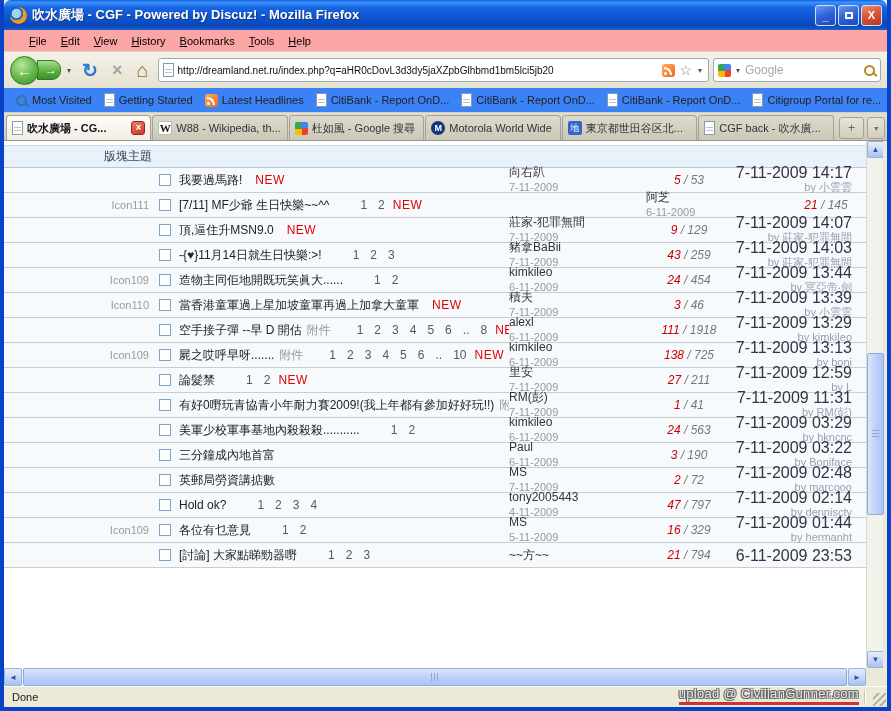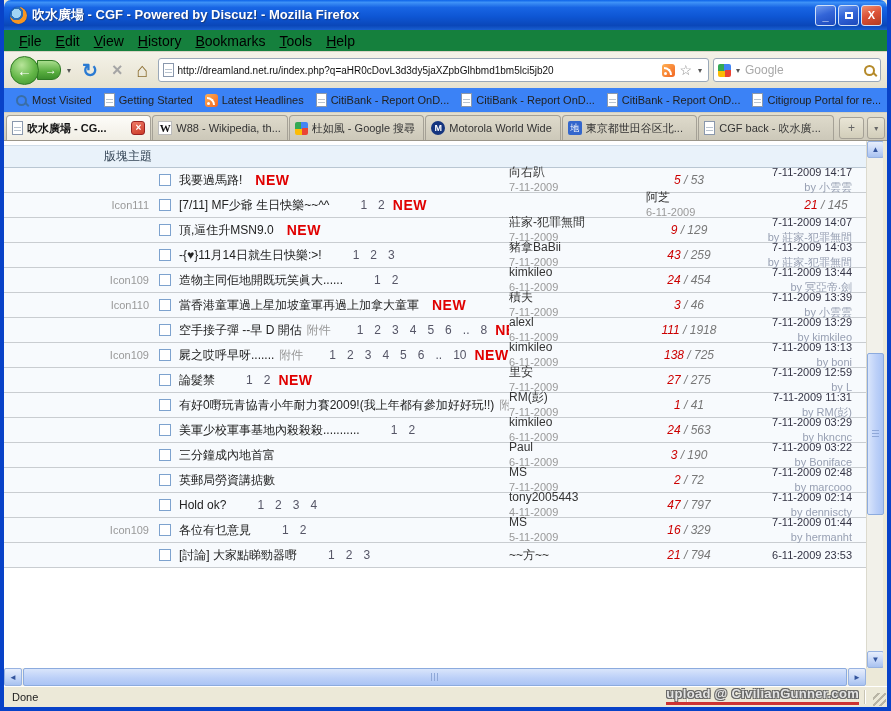--- a/index.html
+++ b/index.html
@@ -19,22 +19,22 @@
     white-space:nowrap; overflow:hidden; }
   .winbtns{ display:flex; gap:2px; }
   .winbtn{ width:21px; height:21px; border:1px solid #cfe0f8; border-radius:3px; color:#fff;
     font-size:11px; font-weight:bold; display:flex; align-items:center; justify-content:center;
     background:linear-gradient(160deg,#6f9bee 0%,#3365d8 45%,#1c49bc 100%); cursor:default; }
   .winbtn.close{ background:linear-gradient(160deg,#ef9070 0%,#dd5338 45%,#b33b20 100%); }
   .winbtn .minus{ align-self:flex-end; margin-bottom:3px; }
   .winbtn .box{ width:8px; height:7px; border:2px solid #fff; display:block; }
 
   
-  .menubar{ height:22px; flex:0 0 22px; background:#15803d; border-bottom:1px solid #d8d4c4;
-    display:flex; align-items:center; padding-left:8px; font-size:14px; color:#000; }
+  .menubar{ height:22px; flex:0 0 22px; background:#fca5a5; border-bottom:1px solid #d8d4c4;
+    display:flex; align-items:center; padding-left:18px; font-size:11px; color:#000; }
   .menu-item{ display:inline-block; padding:2px 7px; }
   .menu-item::first-letter{ text-decoration:underline; }
 
   
   .navbar{ height:36px; flex:0 0 36px; background:linear-gradient(180deg,#f4f2e8,#e6e2d0);
     display:flex; align-items:center; padding:0 6px; gap:4px; }
   .nav-back{ width:29px; height:29px; border-radius:50%; border:1px solid #2f7a24;
     background:radial-gradient(circle at 40% 30%, #b8e59a, #63b647 55%, #3c8f2c);
     color:#fff; font-size:15px; font-weight:bold; display:flex; align-items:center; justify-content:center; z-index:2; }
   .nav-fwd{ width:24px; height:20px; margin-left:-6px; border-radius:0 9px 9px 0; border:1px solid #2f7a24;
@@ -104,27 +104,27 @@
   .thead{ height:23px; background:#e9f2fa; border-top:1px solid #cfdce8; border-bottom:1px solid #b9c6d2;
     display:flex; align-items:center; padding-left:100px; font-size:12px; color:#345; }
   .row{ height:25px; display:flex; align-items:center; background:#f7fafd; border-bottom:1px solid #c9cdd1;
     font-size:12px; }
   .c-icon{ width:155px; flex:0 0 155px; text-align:right; padding-right:10px; color:#999; font-size:11px; }
   .c-title{ flex:1; display:flex; align-items:center; min-width:0; overflow:hidden; }
   .checkbox{ width:12px; height:12px; flex:0 0 12px; background:#fff; border:1px solid #7da2ce; margin-right:8px; }
   .t-text{ color:#222; white-space:nowrap; }
   .t-attach{ color:#999; margin-left:5px; white-space:nowrap; }
   .t-pages{ display:flex; margin-left:26px; gap:11px; color:#556; }
-  .t-new{ color:#e00000; font-size:14px; font-weight:bold; margin-left:8px; letter-spacing:.5px; }
+  .t-new{ color:#e00000; font-size:12px; font-weight:normal; margin-left:8px; letter-spacing:.5px; }
   .c-author{ width:140px; flex:0 0 140px; line-height:15px; }
   .a-name{ color:#333; } .a-date{ color:#999; font-size:11px; }
   .c-replies{ width:80px; flex:0 0 80px; text-align:center; color:#777;font-style:italic; }
   .r-num{ color:#cc0000; }
   .c-last{ width:137px; flex:0 0 137px; text-align:right; padding-right:14px; line-height:15px; }
-  .l-time{ color:#334; font-size:11px; }
+  .l-time{ color:#334; font-size:16px; }
   .l-by{ color:#98a0b3; font-size:11px; }
 
   
   .vscroll{ width:17px; flex:0 0 17px; background:#f2f1ea; display:flex; flex-direction:column;
     border-left:1px solid #dcdace; }
   .right-gap{ width:4px; flex:0 0 4px; background:#ece9d8; }
   .sbtn{ width:17px; height:17px; flex:0 0 17px; border:1px solid #97b2e1; border-radius:2px;
     background:linear-gradient(180deg,#e7eefc,#c3d5f7 60%,#a8c2f0); color:#33549c; font-size:8px;
     display:flex; align-items:center; justify-content:center; }
   .vtrack{ flex:1; position:relative; }
@@ -141,21 +141,21 @@
   .hthumb::after{ content:""; position:absolute; top:4px; bottom:4px; left:50%; width:9px; margin-left:-4px;
     background:repeating-linear-gradient(90deg,#8fa8d8 0 1px, transparent 1px 3px); }
   .hcorner{ width:21px; flex:0 0 21px; background:#ece9d8; }
 
   
   .statusbar{ height:21px; flex:0 0 21px; background:#ece9d8; border-top:1px solid #fff;
     display:flex; align-items:center; font-size:11px; color:#222; position:relative; }
   .status-text{ padding-left:8px; }
   .status-div{ position:absolute; top:3px; bottom:3px; width:1px; background:#c8c4b4; box-shadow:1px 0 0 #fff; }
   .watermark{ position:absolute; right:28px; bottom:2px; text-align:center; }
-  .wm-text{ font-size:13px; font-weight:bold; letter-spacing:.3px; color:#e4e4e4;
+  .wm-text{ font-size:13px; font-weight:normal; letter-spacing:.3px; color:#e4e4e4;
     text-shadow:-1px -1px 0 #666,1px -1px 0 #666,-1px 1px 0 #666,1px 1px 0 #666; white-space:nowrap;margin-top:24px; }
   .wm-bar{ height:3px; background:#cc3333; margin-top:1px; }
   .grip{ position:absolute; right:1px; bottom:1px; width:13px; height:13px;
     background:repeating-linear-gradient(135deg, transparent 0 3px, #aca899 3px 5px); opacity:.8; }
 </style>
 </head>
 <body>
 
 <div class="window">
 
@@ -465,21 +465,21 @@
       <span class="t-pages">
                 <span>1</span>
                 <span>2</span>
               </span>
       <span class="t-new">NEW</span>
     </span>
     <span class="c-author">
       <div class="a-name">里安</div>
       <div class="a-date">7-11-2009</div>
     </span>
-    <span class="c-replies"><span class="r-num">27</span><span> / 275</span></span>
+    <span class="c-replies"><span class="r-num">27</span><span> / 211</span></span>
     <span class="c-last">
       <div class="l-time">7-11-2009 12:59</div>
       <div class="l-by">by L</div>
     </span>
   </div>
 
   <div class="row">
     <span class="c-icon"></span>
     <span class="c-title">
       <span class="checkbox"></span>

